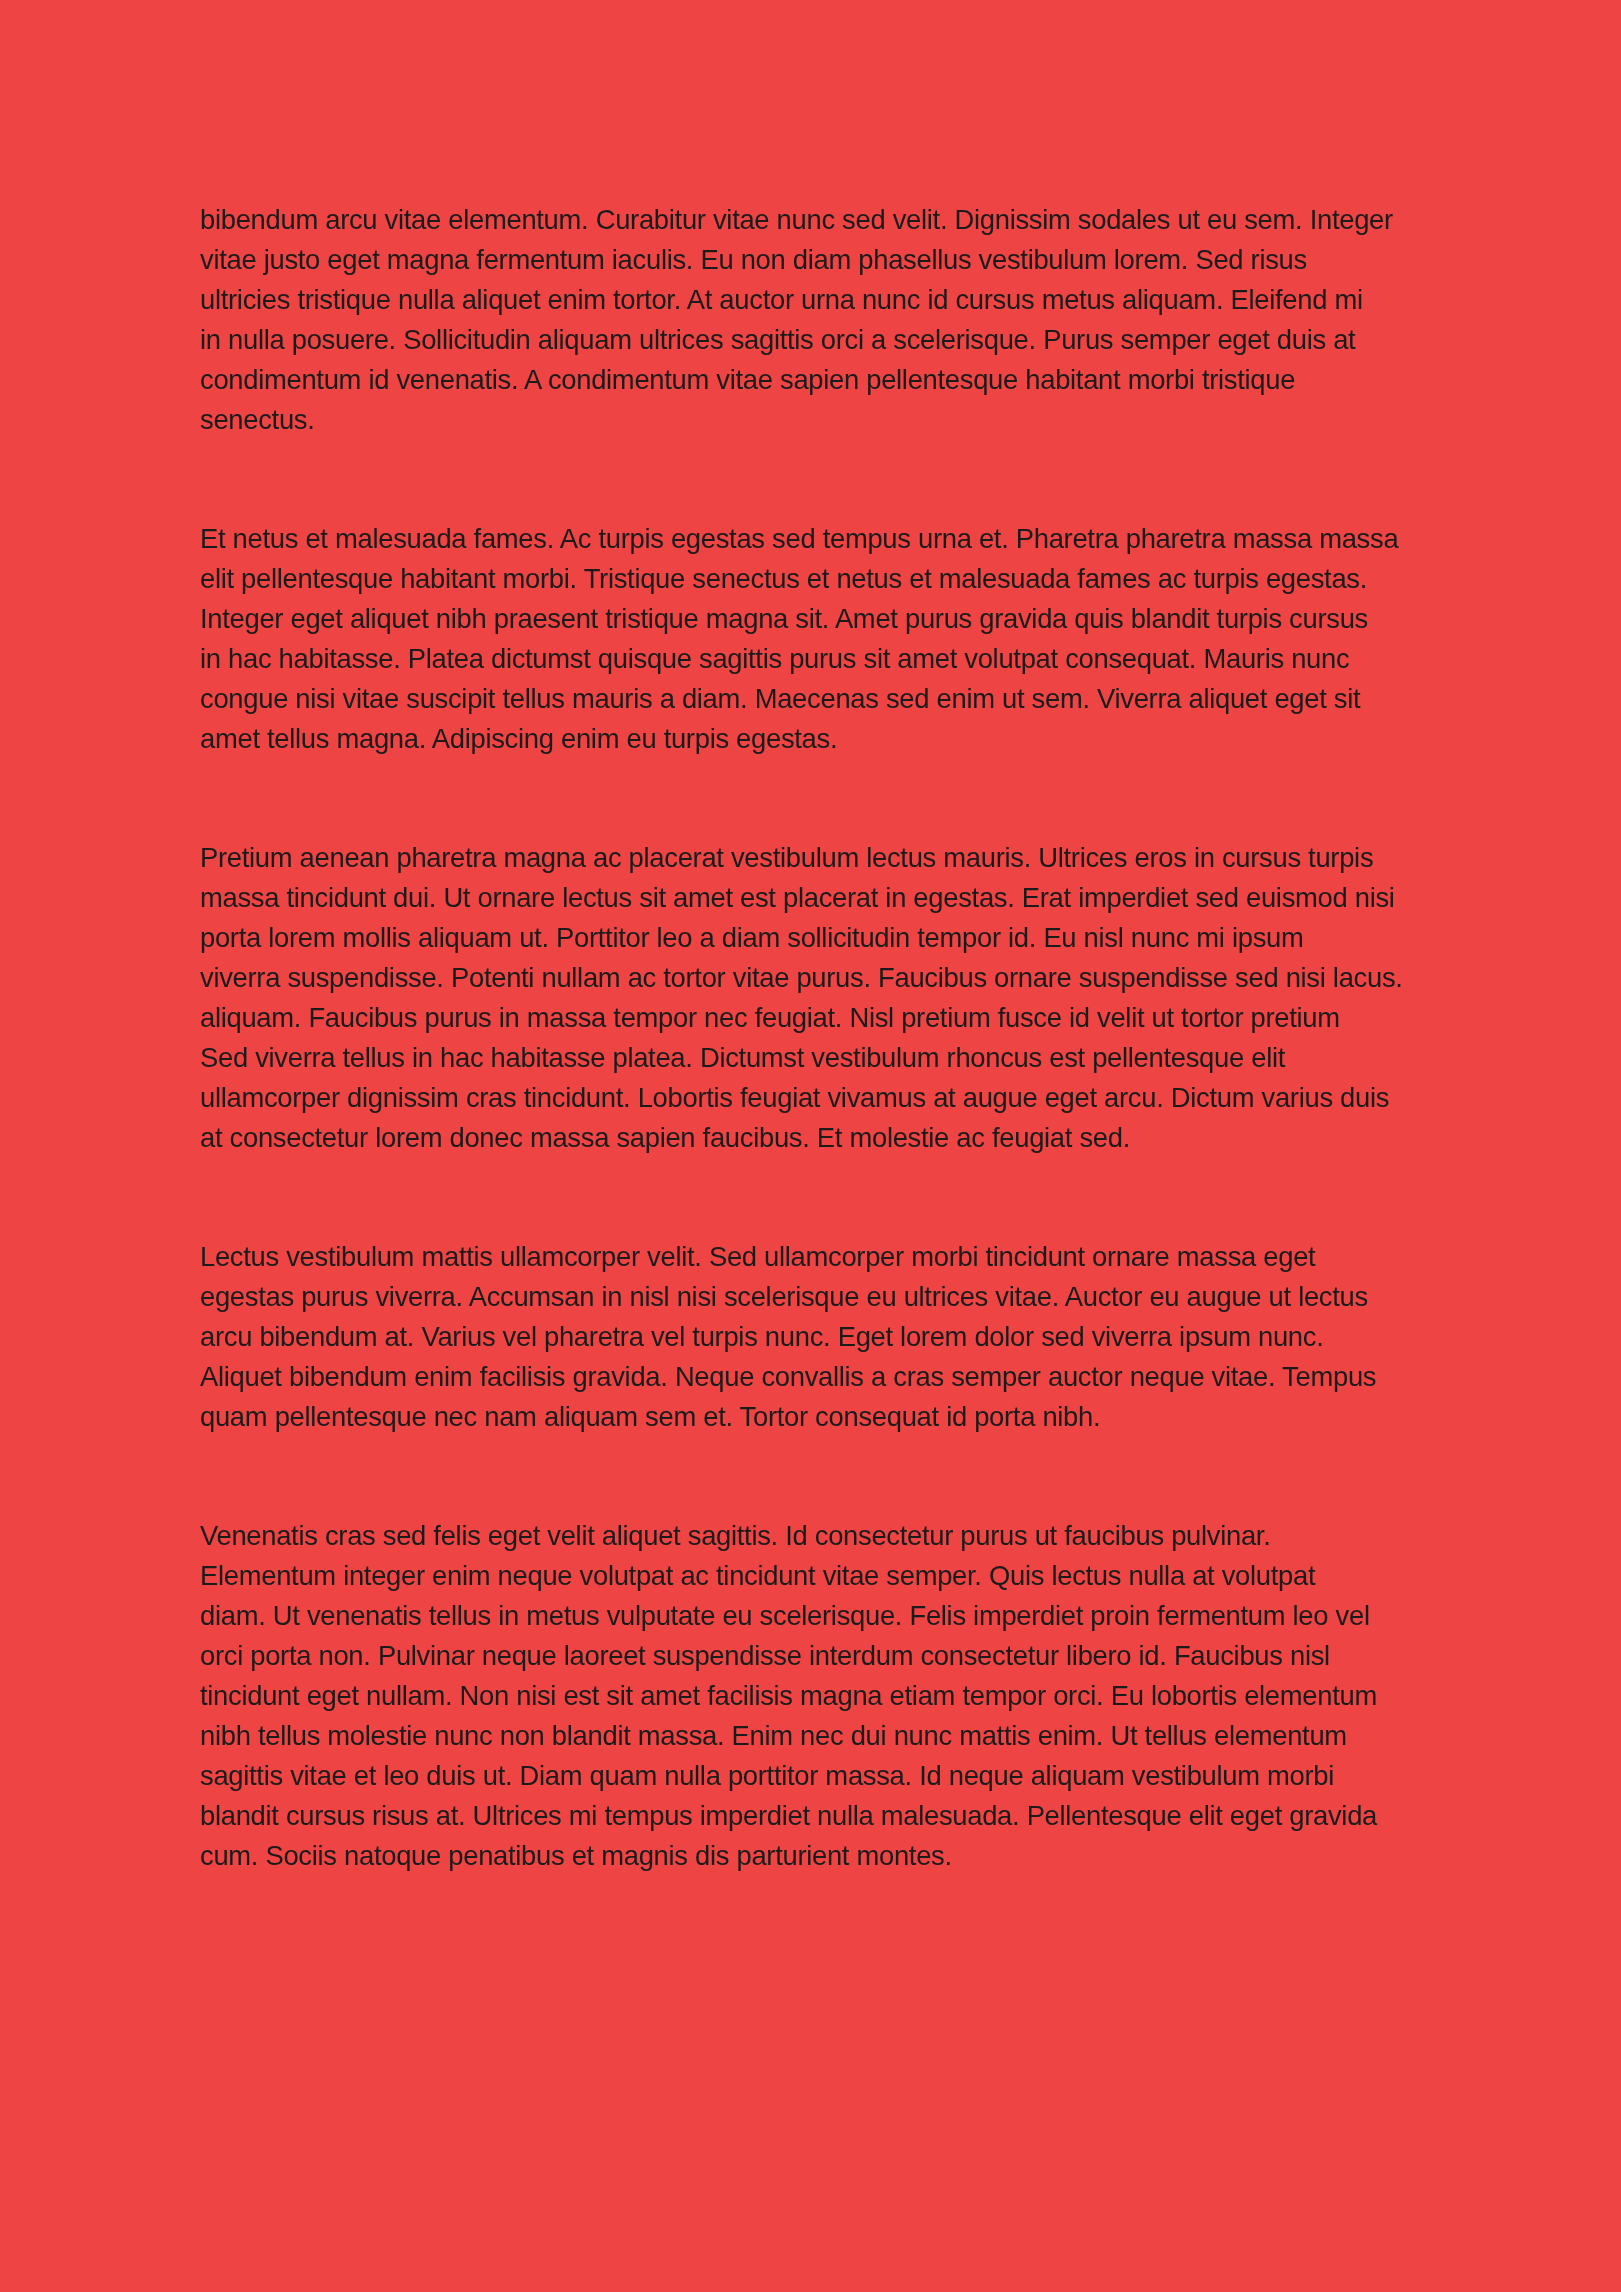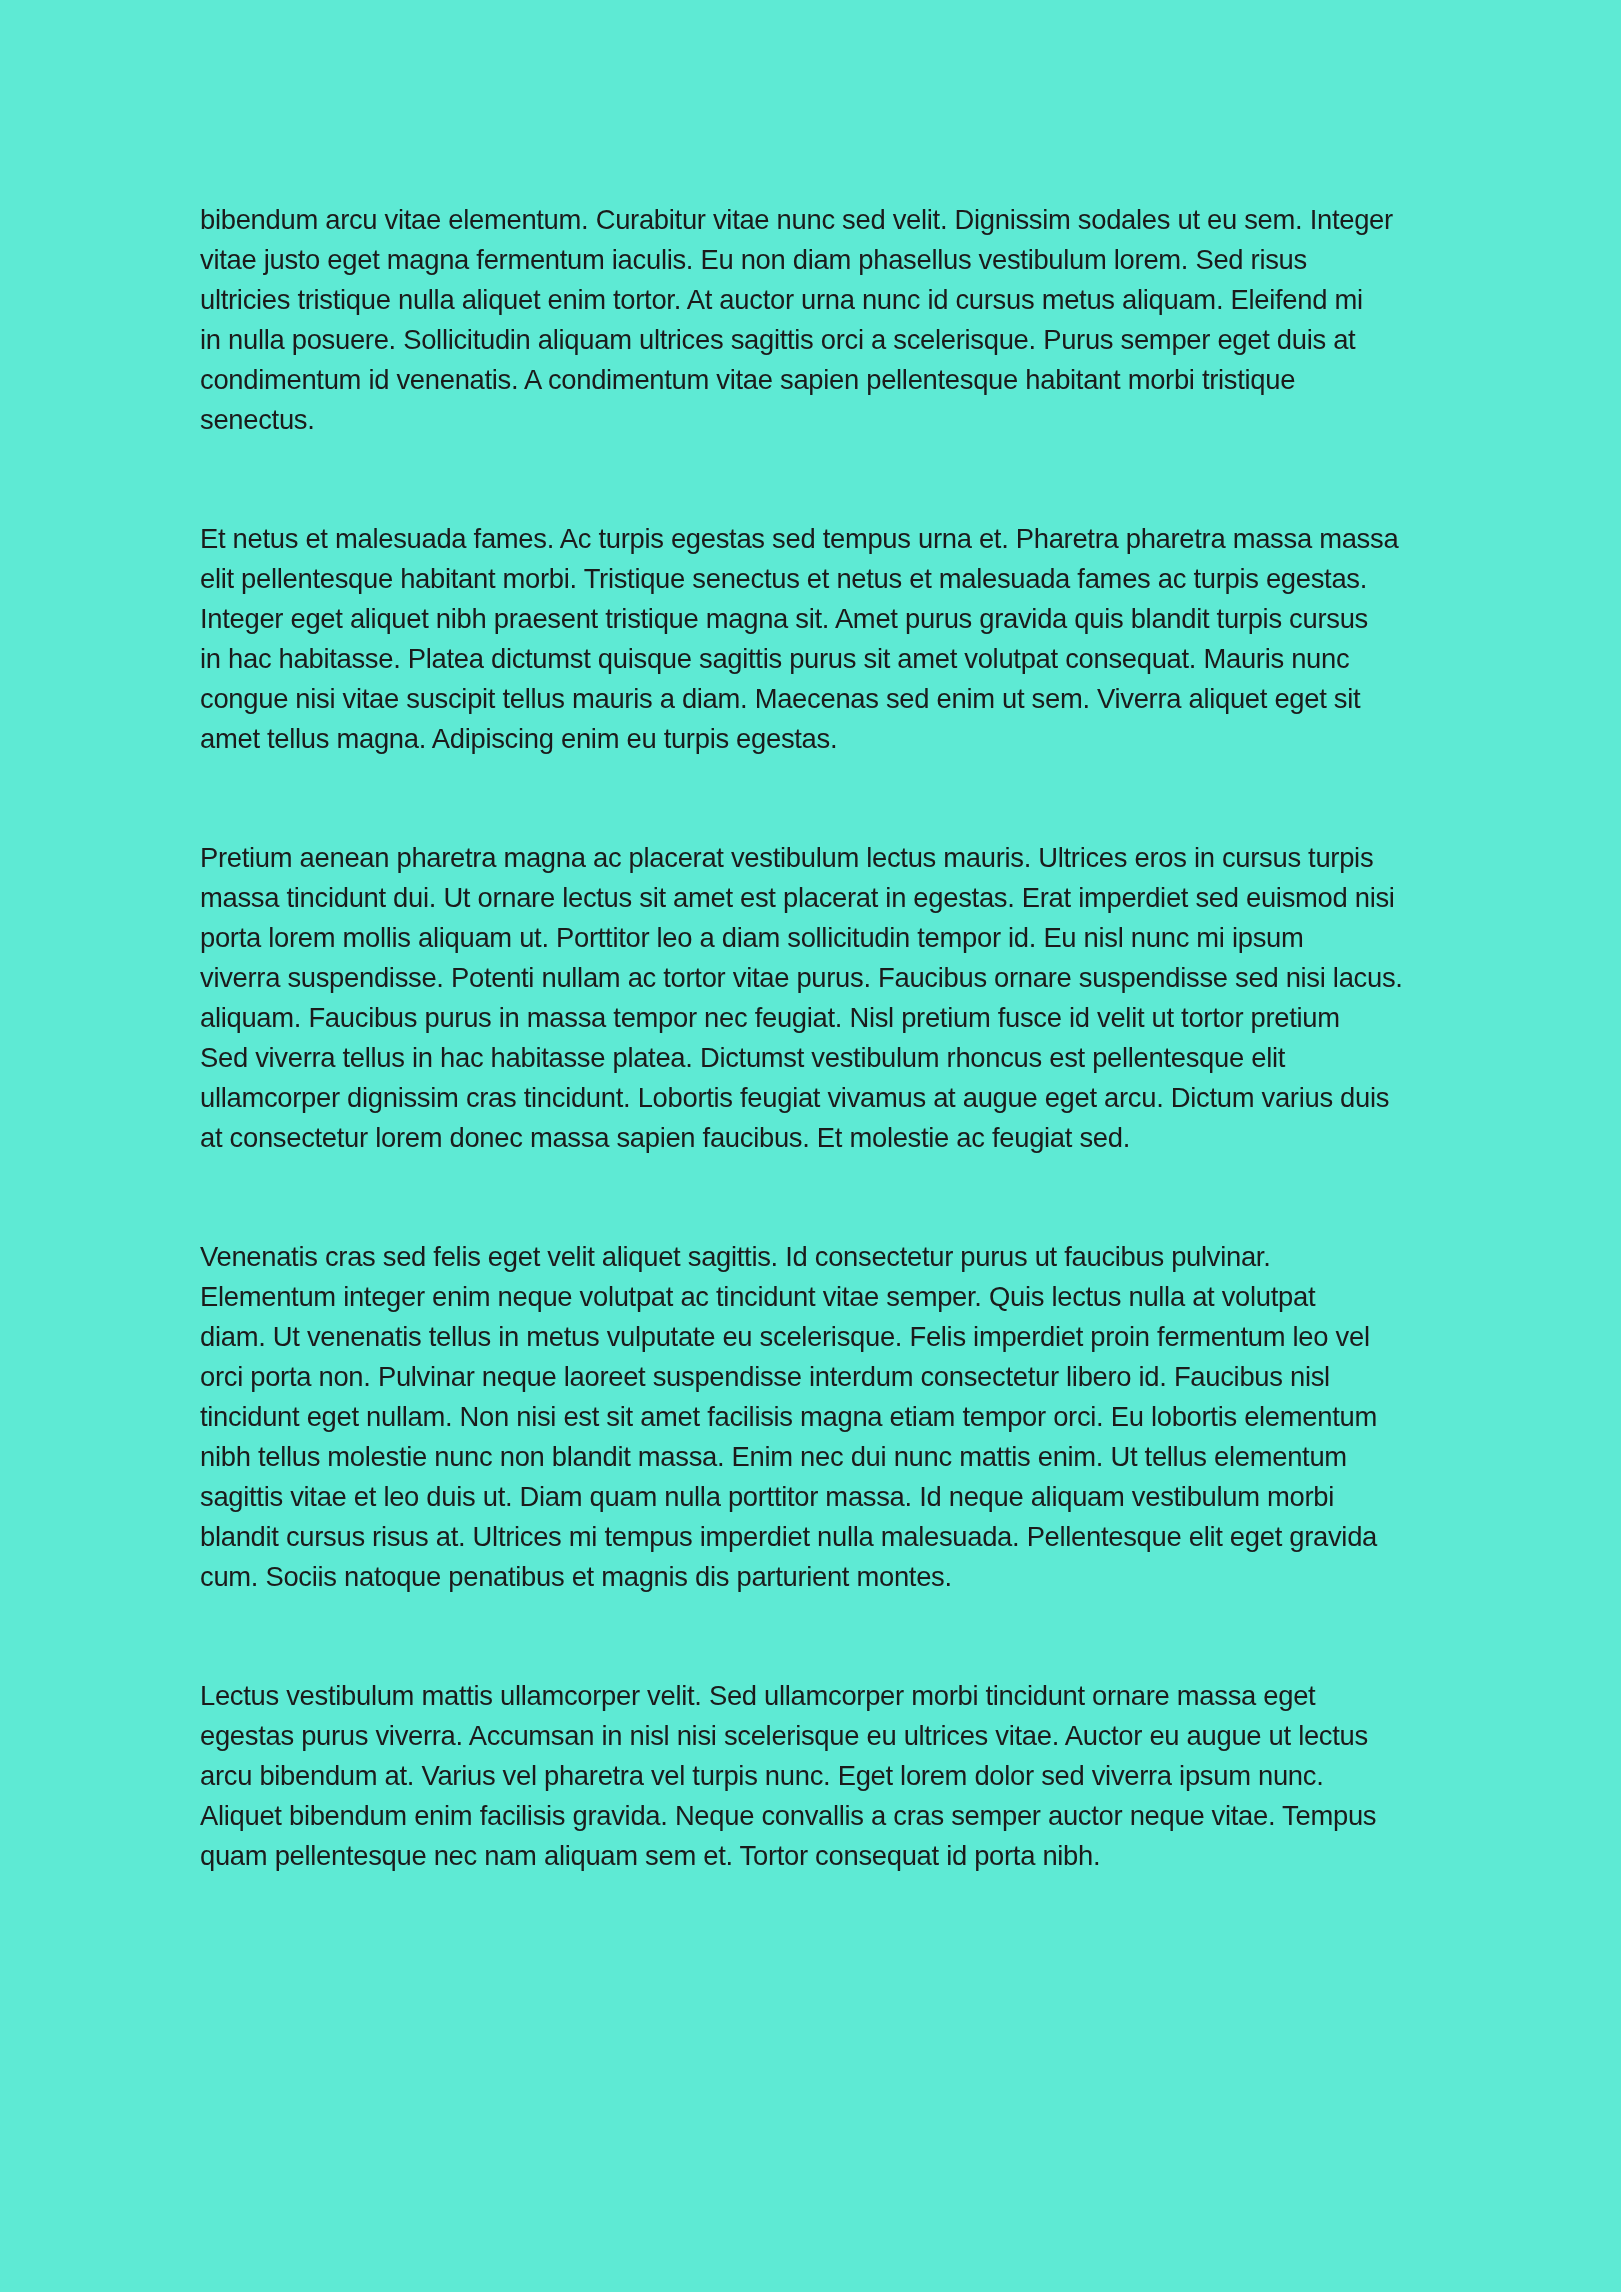--- a/index.html
+++ b/index.html
@@ -4,21 +4,21 @@
 <style>
   html, body {
     margin: 0;
     padding: 0;
     background: #ffffff;
   }
   .page {
     position: relative;
     width: 1621px;
     height: 2293px;
-    background: #5eead4;
+    background: #ef4444;
     overflow: hidden;
     font-family: "Liberation Sans", "DejaVu Sans", sans-serif;
   }
   .text-block {
     position: absolute;
     left: 200px;
     top: 200px;
     width: 1255px;
     color: #1b1b1b;
     font-size: 27.4px;
@@ -63,34 +63,34 @@
       <div class="text-line">massa tincidunt dui. Ut ornare lectus sit amet est placerat in egestas. Erat imperdiet sed euismod nisi</div>
       <div class="text-line">porta lorem mollis aliquam ut. Porttitor leo a diam sollicitudin tempor id. Eu nisl nunc mi ipsum</div>
       <div class="text-line">viverra suspendisse. Potenti nullam ac tortor vitae purus. Faucibus ornare suspendisse sed nisi lacus.</div>
       <div class="text-line">aliquam. Faucibus purus in massa tempor nec feugiat. Nisl pretium fusce id velit ut tortor pretium</div>
       <div class="text-line">Sed viverra tellus in hac habitasse platea. Dictumst vestibulum rhoncus est pellentesque elit</div>
       <div class="text-line">ullamcorper dignissim cras tincidunt. Lobortis feugiat vivamus at augue eget arcu. Dictum varius duis</div>
       <div class="text-line">at consectetur lorem donec massa sapien faucibus. Et molestie ac feugiat sed.</div>
     </div>
 
     <div class="paragraph">
+      <div class="text-line">Lectus vestibulum mattis ullamcorper velit. Sed ullamcorper morbi tincidunt ornare massa eget</div>
+      <div class="text-line">egestas purus viverra. Accumsan in nisl nisi scelerisque eu ultrices vitae. Auctor eu augue ut lectus</div>
+      <div class="text-line">arcu bibendum at. Varius vel pharetra vel turpis nunc. Eget lorem dolor sed viverra ipsum nunc.</div>
+      <div class="text-line">Aliquet bibendum enim facilisis gravida. Neque convallis a cras semper auctor neque vitae. Tempus</div>
+      <div class="text-line">quam pellentesque nec nam aliquam sem et. Tortor consequat id porta nibh.</div>
+    </div>
+
+    <div class="paragraph">
       <div class="text-line">Venenatis cras sed felis eget velit aliquet sagittis. Id consectetur purus ut faucibus pulvinar.</div>
       <div class="text-line">Elementum integer enim neque volutpat ac tincidunt vitae semper. Quis lectus nulla at volutpat</div>
       <div class="text-line">diam. Ut venenatis tellus in metus vulputate eu scelerisque. Felis imperdiet proin fermentum leo vel</div>
       <div class="text-line">orci porta non. Pulvinar neque laoreet suspendisse interdum consectetur libero id. Faucibus nisl</div>
       <div class="text-line">tincidunt eget nullam. Non nisi est sit amet facilisis magna etiam tempor orci. Eu lobortis elementum</div>
       <div class="text-line">nibh tellus molestie nunc non blandit massa. Enim nec dui nunc mattis enim. Ut tellus elementum</div>
       <div class="text-line">sagittis vitae et leo duis ut. Diam quam nulla porttitor massa. Id neque aliquam vestibulum morbi</div>
       <div class="text-line">blandit cursus risus at. Ultrices mi tempus imperdiet nulla malesuada. Pellentesque elit eget gravida</div>
       <div class="text-line">cum. Sociis natoque penatibus et magnis dis parturient montes.</div>
     </div>
 
-    <div class="paragraph">
-      <div class="text-line">Lectus vestibulum mattis ullamcorper velit. Sed ullamcorper morbi tincidunt ornare massa eget</div>
-      <div class="text-line">egestas purus viverra. Accumsan in nisl nisi scelerisque eu ultrices vitae. Auctor eu augue ut lectus</div>
-      <div class="text-line">arcu bibendum at. Varius vel pharetra vel turpis nunc. Eget lorem dolor sed viverra ipsum nunc.</div>
-      <div class="text-line">Aliquet bibendum enim facilisis gravida. Neque convallis a cras semper auctor neque vitae. Tempus</div>
-      <div class="text-line">quam pellentesque nec nam aliquam sem et. Tortor consequat id porta nibh.</div>
-    </div>
-
   </div>
 </div>
 
 
 </body></html>

